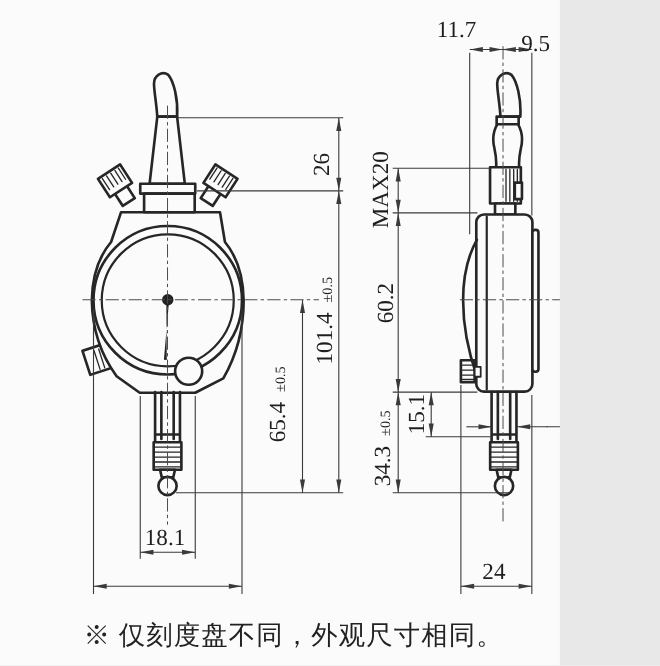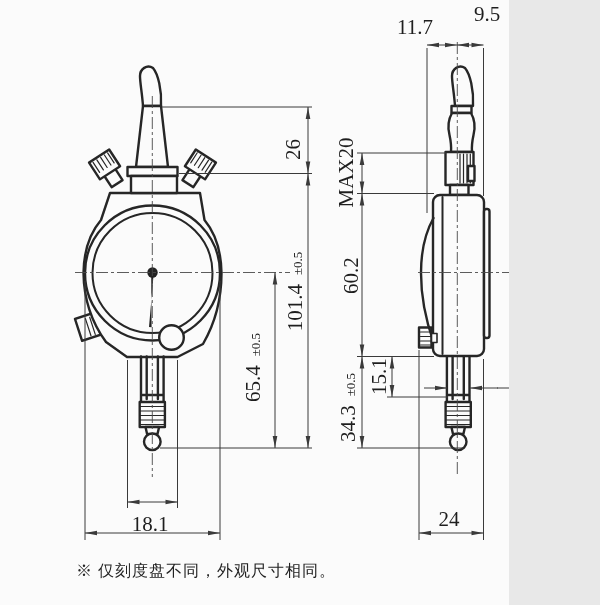--- a/index.html
+++ b/index.html
@@ -11,21 +11,21 @@
   .thin{stroke-width:1.2;}
   .dim{stroke:#3a3a3a;stroke-width:1;fill:none;}
   .cl{stroke:#4a4a4a;stroke-width:0.9;fill:none;stroke-dasharray:12 3 3 3;}
   .dlabel{position:absolute;color:#1e1e1e;font-size:21px;line-height:1;white-space:nowrap;
           display:flex;align-items:baseline;justify-content:center;}
   .rot{transform:rotate(-90deg);transform-origin:center;}
   .tol{font-size:13px;margin-left:9px;}
   .big{font-size:23px;}
   .stack{display:inline-flex;flex-direction:column;font-size:12.5px;line-height:1.2;
          margin-left:3px;transform:translateY(3px);text-align:left;}
-  #note{position:absolute;left:76px;top:561px;font-size:16px;color:#222;letter-spacing:1px;}
+  #note{position:absolute;left:76px;top:561px;font-size:24px;color:#222;letter-spacing:1px;}
 </style>
 </head>
 <body>
 
 <div id="stage">
 
 <svg width="600" height="605" viewBox="0 0 600 605">
   <defs>
     <marker id="ma" markerUnits="userSpaceOnUse" markerWidth="26" markerHeight="9" viewBox="-13 -4.5 26 9" refX="0" refY="0" orient="auto">
       <path d="M0 0 L-12 -2.3 L-12 2.3 Z" fill="#3a3a3a"></path>
@@ -137,35 +137,35 @@
     <line class="dim" x1="362" y1="356.5" x2="362" y2="448" marker-start="url(#mb)" marker-end="url(#ma)"></line>
     <line class="dim" x1="419" y1="533" x2="483.5" y2="533" marker-start="url(#mb)" marker-end="url(#ma)"></line>
     <line class="dim" x1="424" y1="388" x2="447" y2="388" marker-end="url(#ma)"></line>
     <line class="dim" x1="470" y1="388" x2="498" y2="388" marker-start="url(#mb)"></line>
   </g>
 </svg>
 
 <div class="dlabel" style="left:391px;top:17px;width:48px;">
   <span>11.7</span>
 </div>
-<div class="dlabel" style="left:467px;top:4px;width:40px;">
+<div class="dlabel" style="left:467px;top:29px;width:40px;">
   <span>9.5</span>
 </div>
 <div class="dlabel rot" style="left:280px;top:139px;width:26px;">
   <span>26</span>
 </div>
 <div class="dlabel rot" style="left:250px;top:281px;width:90px;">
   <span>101.4</span>
   <span class="tol">±0.5</span>
 </div>
 <div class="dlabel rot" style="left:214px;top:357px;width:78px;">
   <span>65.4</span>
   <span class="tol">±0.5</span>
 </div>
-<div class="dlabel" style="left:128px;top:478px;width:44px;margin-top:36px;">
+<div class="dlabel" style="left:128px;top:478px;width:44px;">
   <span>18.1</span>
 </div>
 <div class="dlabel rot" style="left:315px;top:162px;width:62px;">
   <span>MAX20</span>
 </div>
 <div class="dlabel rot" style="left:329px;top:265px;width:44px;">
   <span>60.2</span>
 </div>
 <div class="dlabel rot" style="left:359px;top:366px;width:40px;">
   <span>15.1</span>

